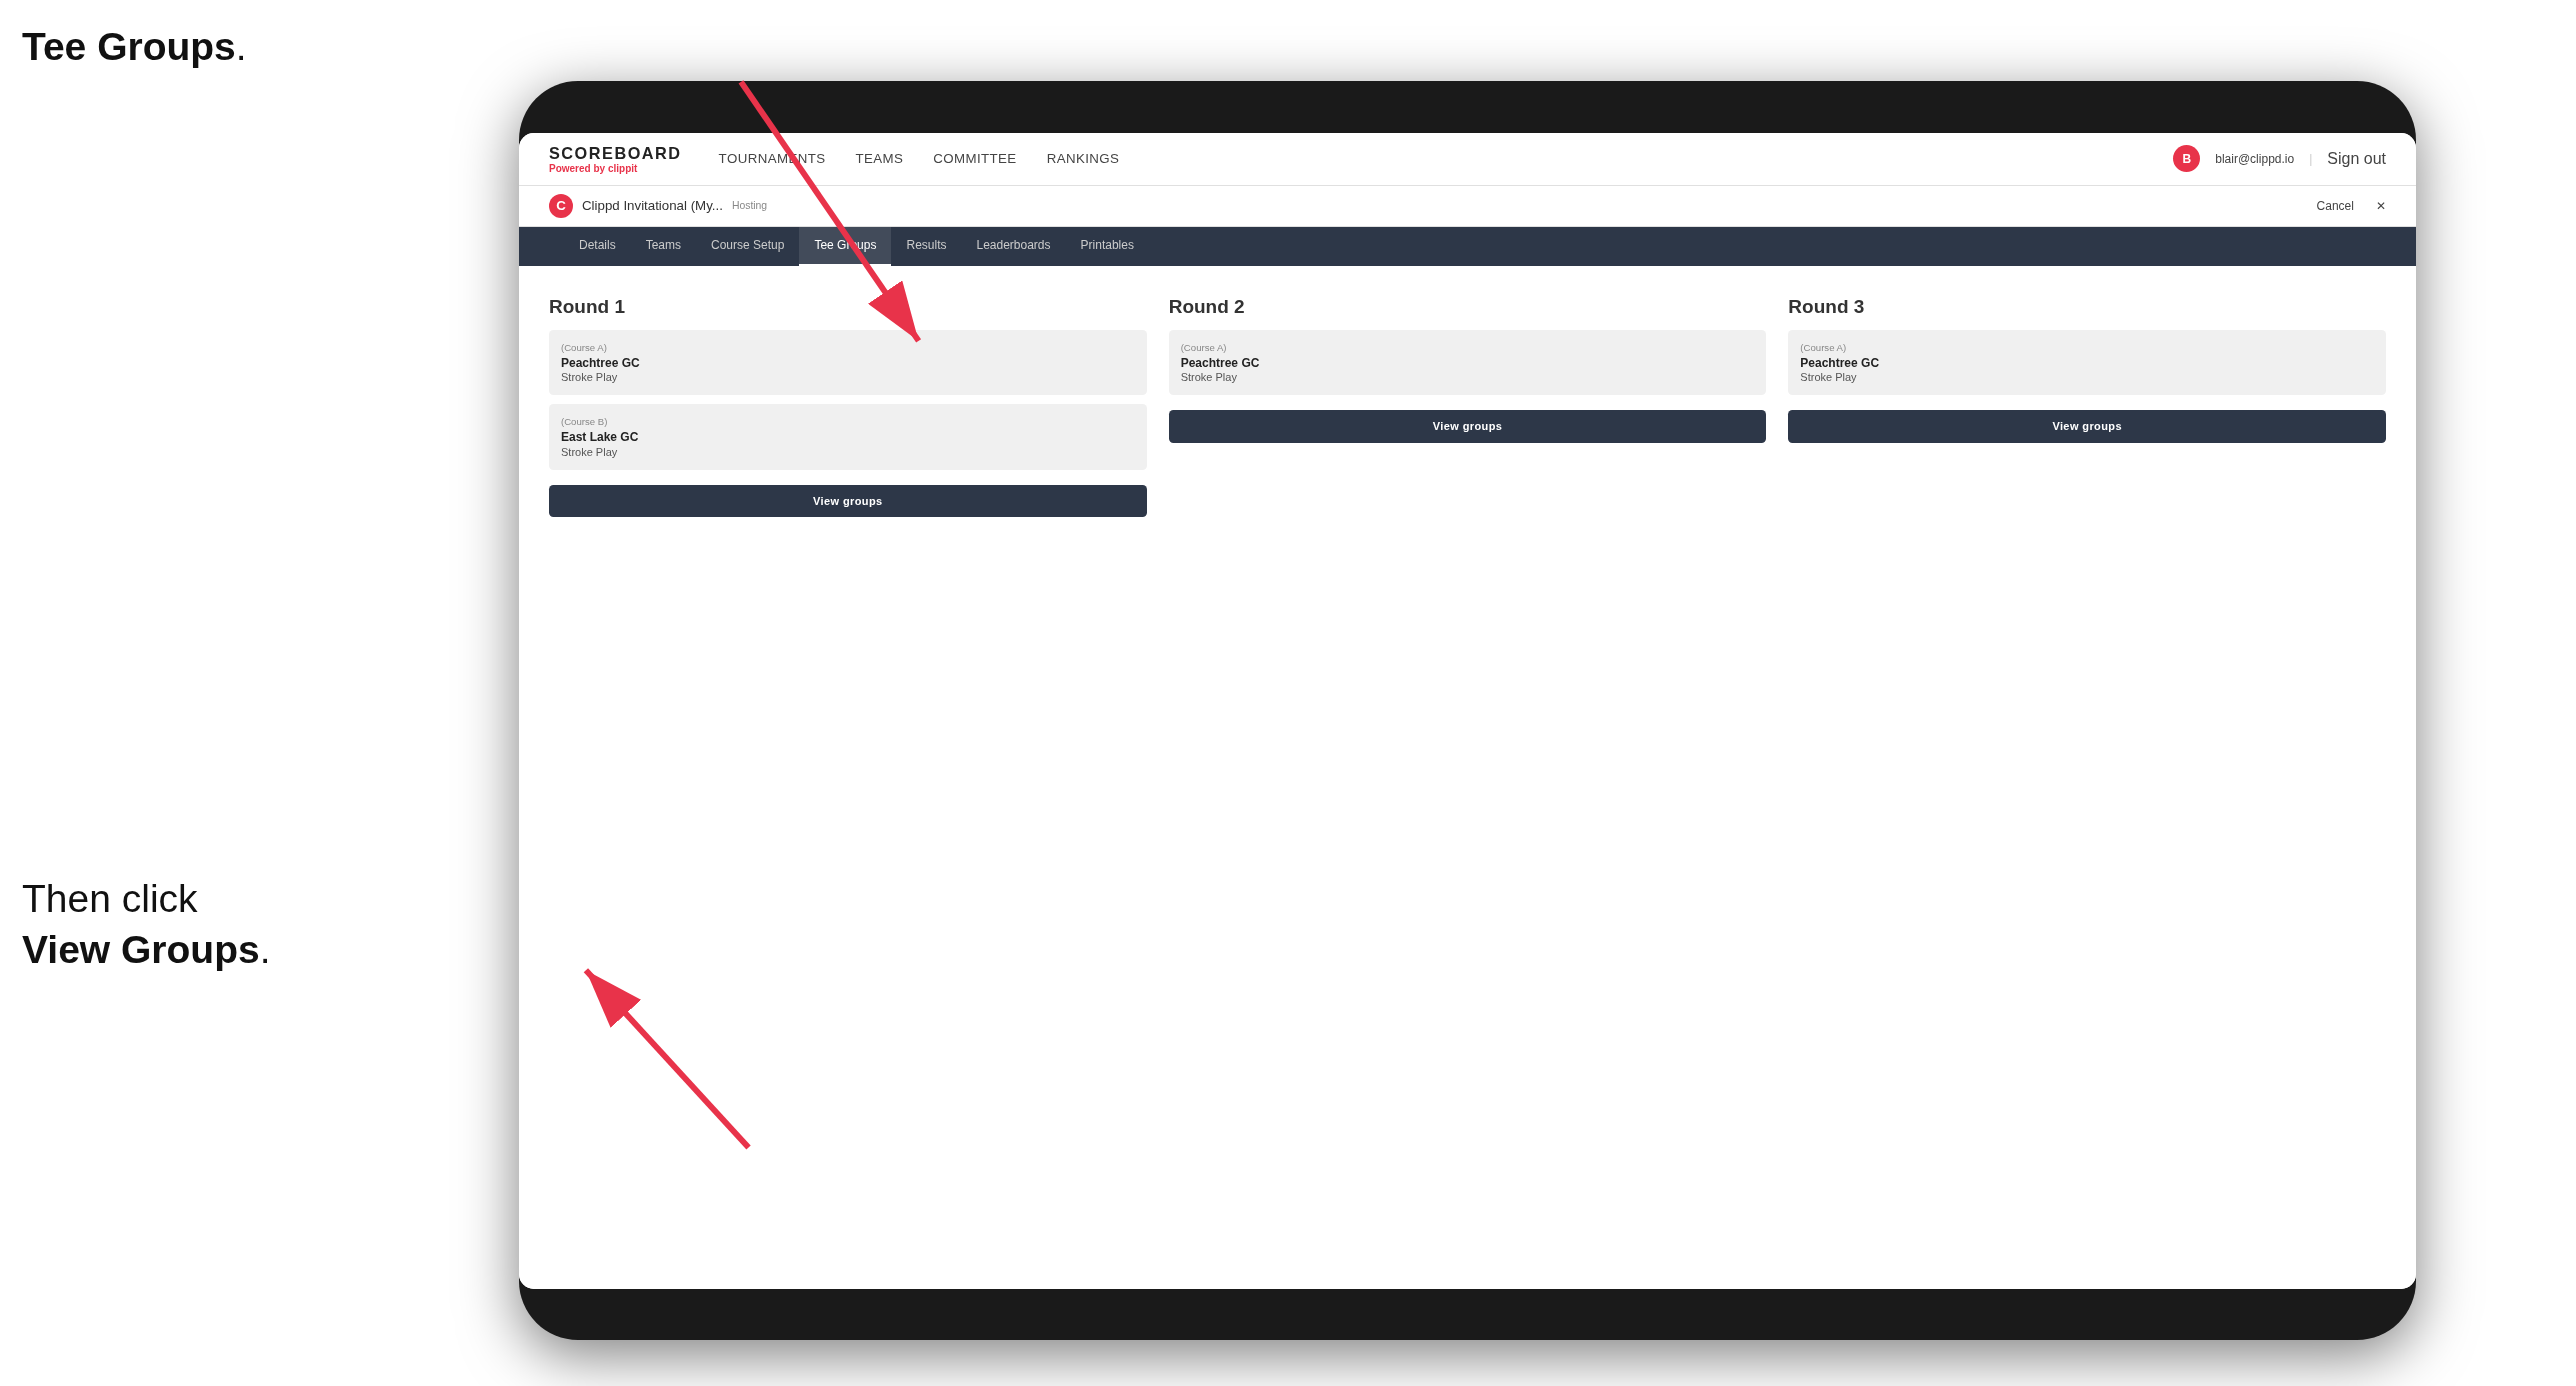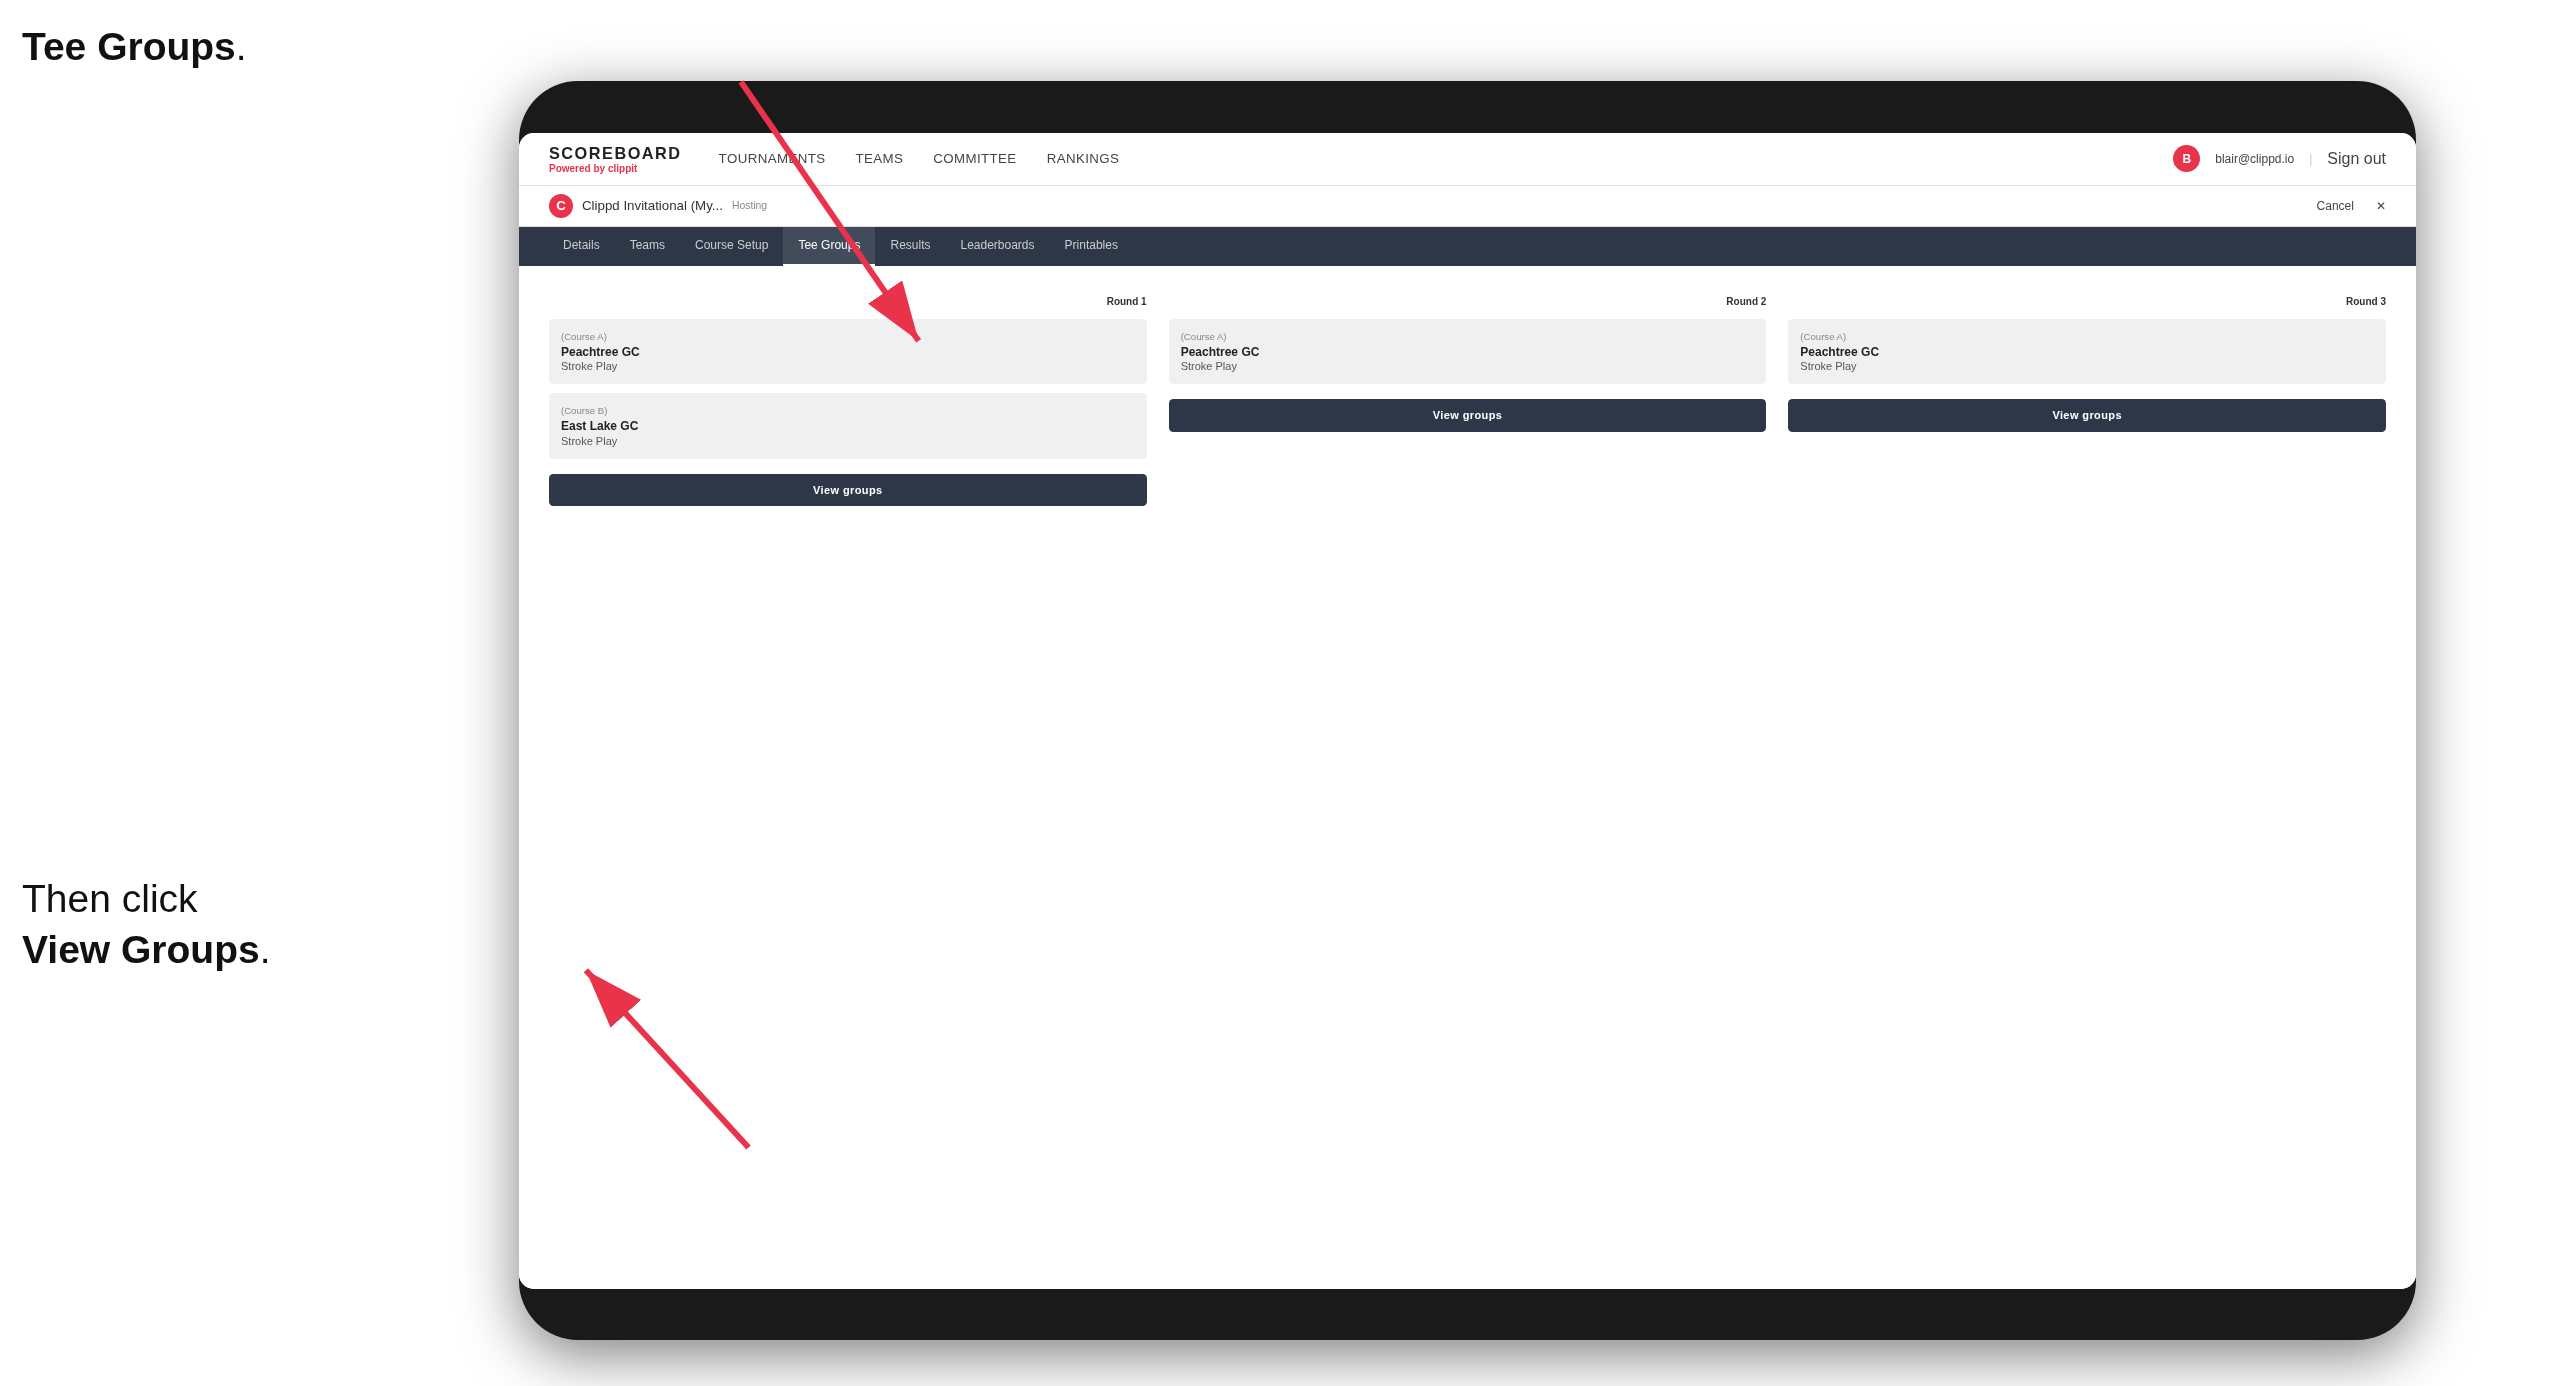--- a/index.html
+++ b/index.html
@@ -179,21 +179,21 @@
       align-items: center;
       gap: 22px;
     }
 
     
     .tab-bar {
       background: #2d3748;
       height: 39px;
       display: flex;
       align-items: center;
-      padding: 0 29px;
+      padding: 0 45px;
       flex-shrink: 0;
     }
     .tab-item {
       padding: 0 15px;
       height: 39px;
       display: flex;
       align-items: center;
       font-size: 12px;
       color: #ccc;
       cursor: pointer;
@@ -216,25 +216,24 @@
     .rounds-container {
       display: flex;
       gap: 22px;
     }
 
     .round-column {
       flex: 1;
     }
 
     .round-title {
-      font-size: 10px;
+      font-size: 19px;
       font-weight: 600;
       color: #333;
       margin-bottom: 12px;
-      text-align: right;
     }
 
     .course-card {
       background: #f0f0f0;
       border-radius: 4.4px;
       padding: 12px;
       margin-bottom: 9px;
     }
     .course-label {
       font-size: 9.6px;

